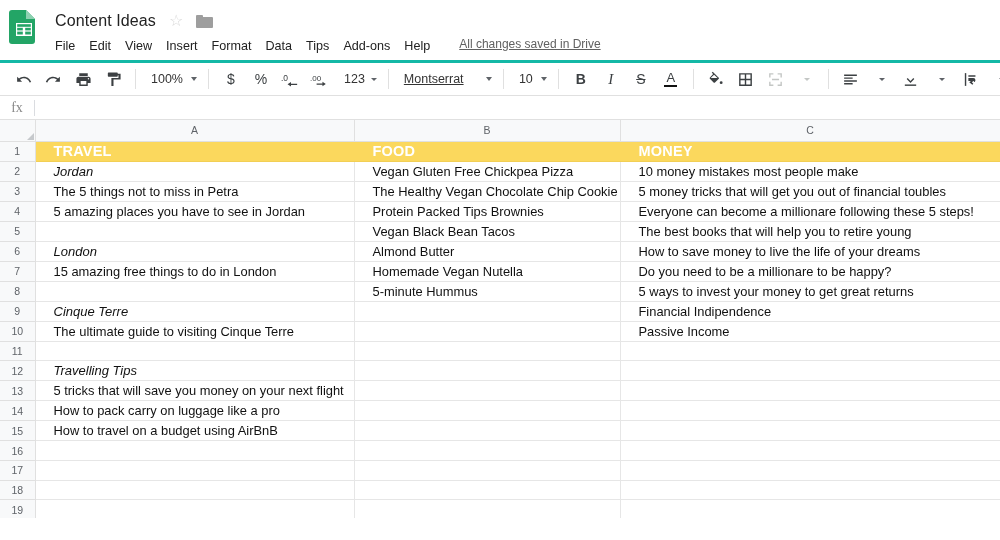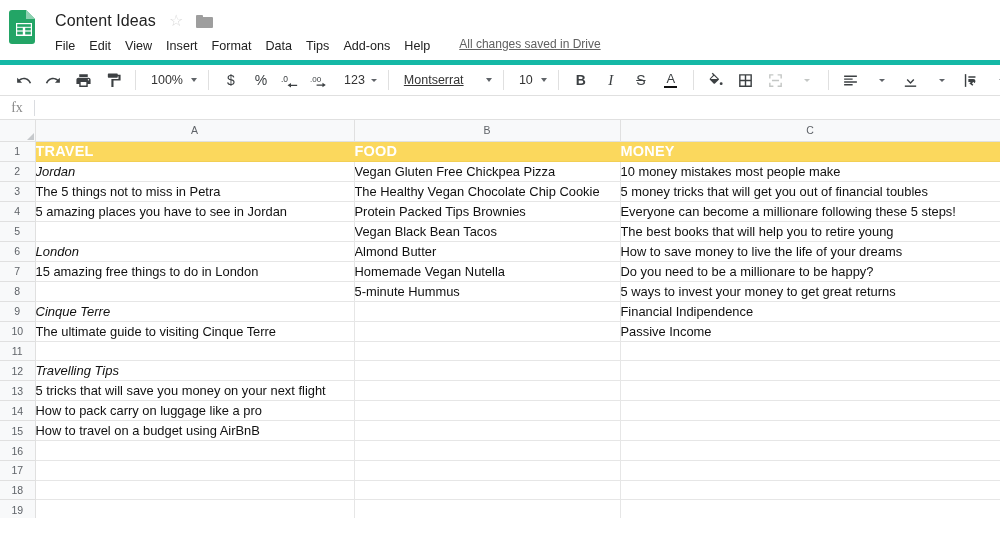--- a/index.html
+++ b/index.html
@@ -88,21 +88,21 @@
     color: #616161;
     margin-left: 22px;
     text-decoration: underline;
     cursor: pointer;
     white-space: nowrap;
   }
 
   
   .toolbar {
     height: 36px;
-    border-top: 5px solid #14b8a6;
+    border-top: 3px solid #14b8a6;
     border-bottom: 1px solid #e0e0e0;
     display: flex;
     align-items: center;
     padding: 0 8px;
     background: #ffffff;
   }
   .tb-btn {
     height: 26px;
     min-width: 26px;
     display: flex;
@@ -248,21 +248,21 @@
     color: #5f6368;
     text-align: center;
     vertical-align: middle;
     user-select: none;
     cursor: pointer;
     padding: 0;
   }
   .sheet td.cell {
     border: 1px solid #e6e6e6;
     height: 19.7px;
-    padding: 0 4px 0 0;
+    padding: 0 4px 0 18px;
     font-size: 12.9px;
     color: #111111;
     vertical-align: middle;
     white-space: nowrap;
     overflow: hidden;
     line-height: 19px;
     cursor: cell;
   }
   .sheet tr { height: 19.7px; }
 

